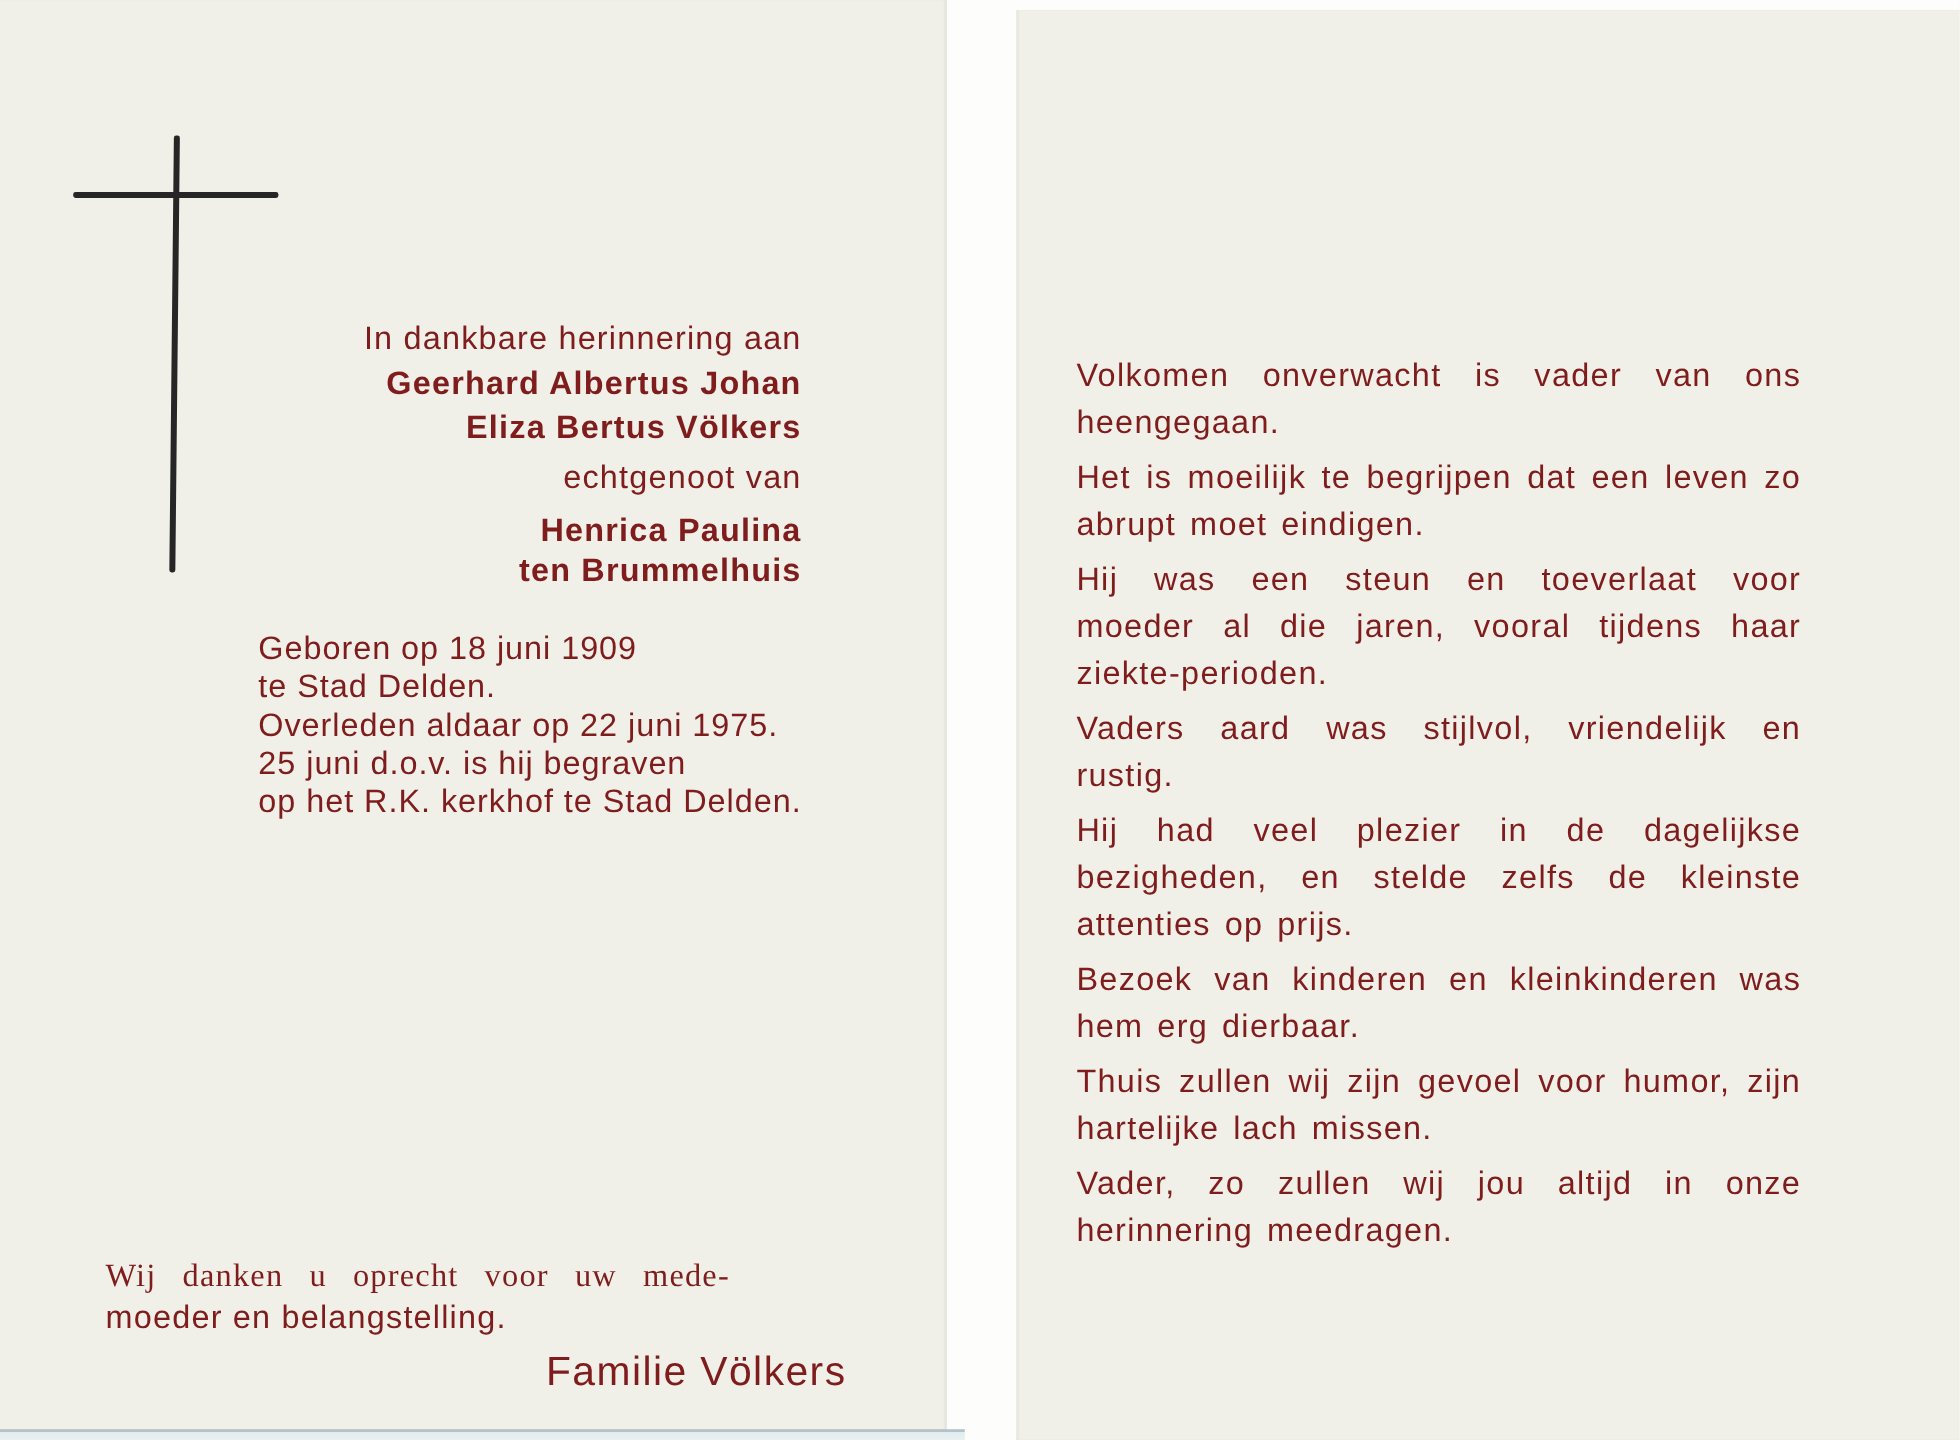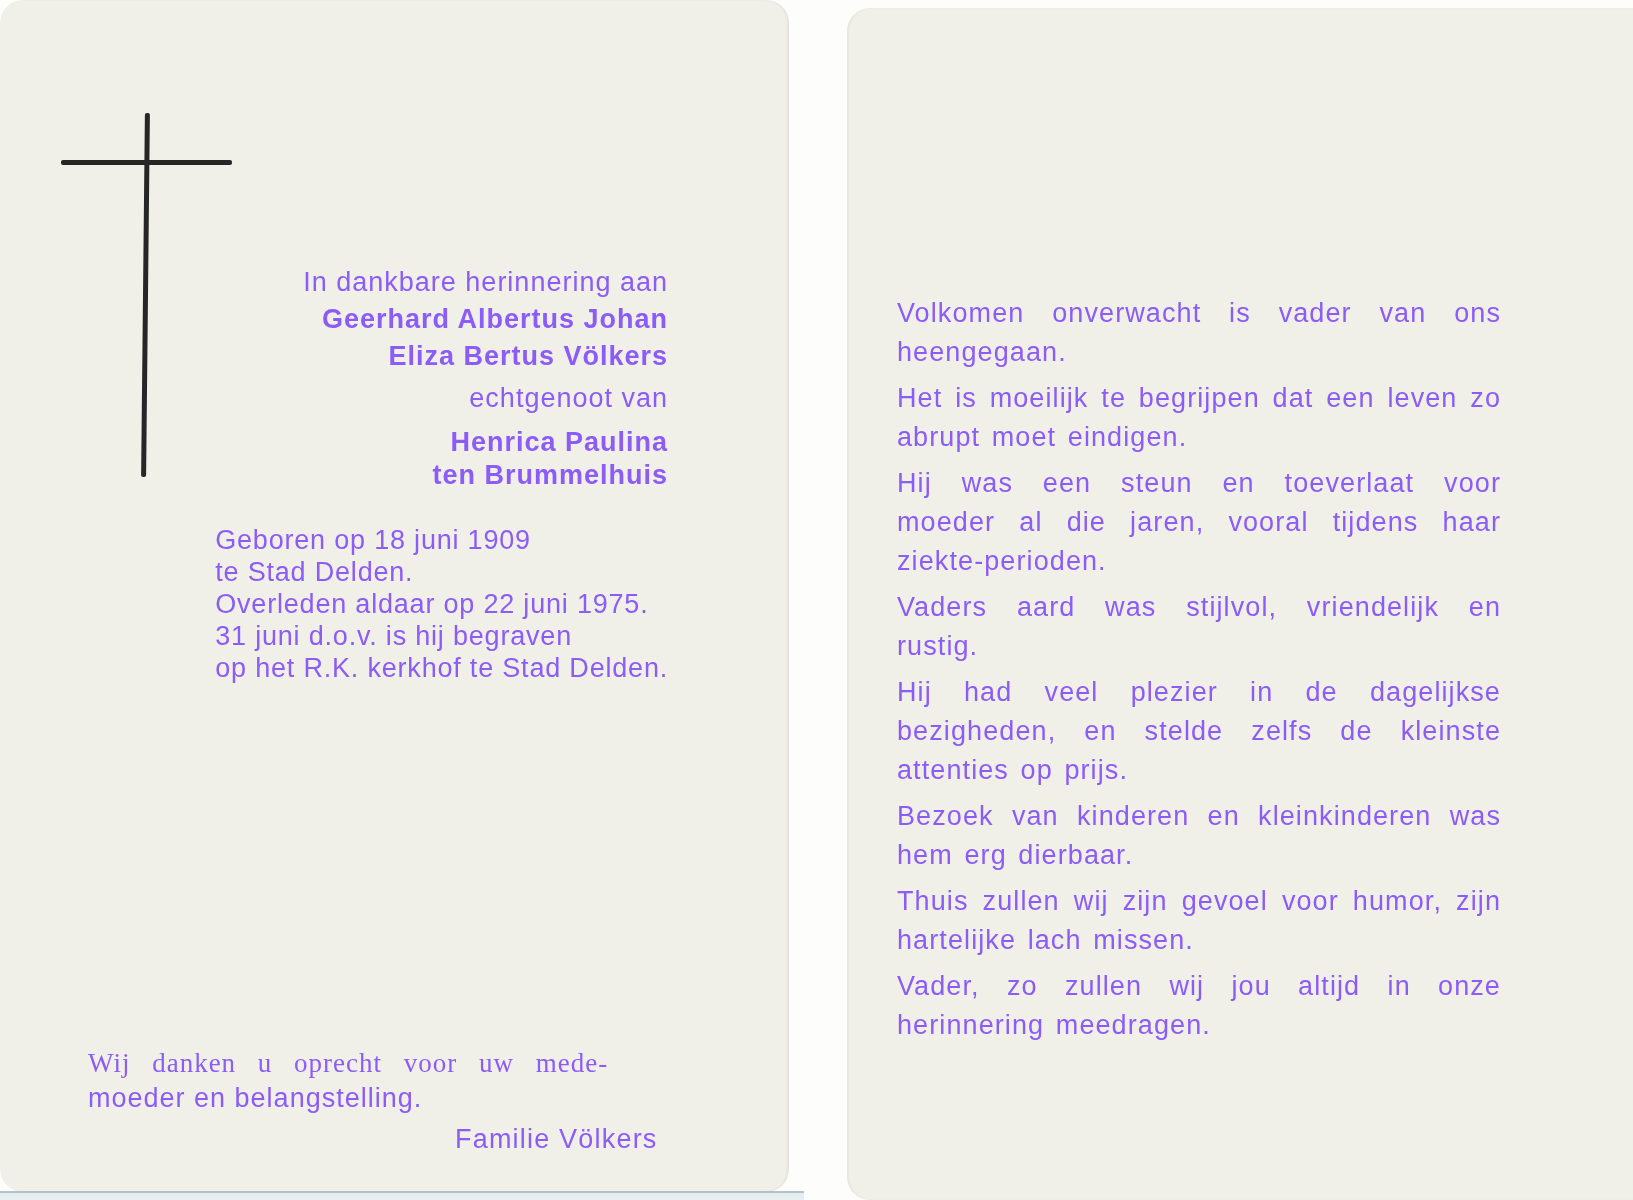--- a/index.html
+++ b/index.html
@@ -13,22 +13,21 @@
   }
   .scan {
     position: relative;
     width: 1633px;
     height: 1200px;
     background: #fdfdfc;
   }
   .page {
     position: absolute;
     background: #f0efe8;
-    color: #8b5cf6;
-    border-radius: 23px;
+    color: #7f1d1d;
   }
   .page-left {
     left: 0;
     top: 0;
     width: 789px;
     height: 1192px;
     box-shadow: inset -2px 0 2px rgba(0,0,0,0.05);
   }
   .page-right {
     left: 847px;
@@ -97,21 +96,21 @@
     font-size: 27px;
     letter-spacing: 1px;
     line-height: 35px;
     white-space: nowrap;
   }
   .thanks .stretched { word-spacing: 14px; font-family: Liberation Serif, serif; }
   .signature {
     position: absolute;
     left: 455px;
     top: 1124px;
-    font-size: 27px;
+    font-size: 34px;
     letter-spacing: 1.2px;
     white-space: nowrap;
   }
   
   .eulogy {
     position: absolute;
     left: 50px;
     top: 286px;
     width: 604px;
   }
@@ -161,21 +160,21 @@
       <div class="name">Eliza Bertus Völkers</div>
       <div class="spouse-intro">echtgenoot van</div>
       <div class="name spouse-name-1">Henrica Paulina</div>
       <div class="name spouse-name-2">ten Brummelhuis</div>
     </div>
 
     <div class="dates">
       <div>Geboren op 18 juni 1909</div>
       <div>te Stad Delden.</div>
       <div>Overleden aldaar op 22 juni 1975.</div>
-      <div>31 juni d.o.v. is hij begraven</div>
+      <div>25 juni d.o.v. is hij begraven</div>
       <div>op het R.K. kerkhof te Stad Delden.</div>
     </div>
 
     <div class="thanks">
       <div class="stretched">Wij danken u oprecht voor uw mede-</div>
       <div>moeder en belangstelling.</div>
     </div>
 
     <div class="signature">Familie Völkers</div>
   </div>

